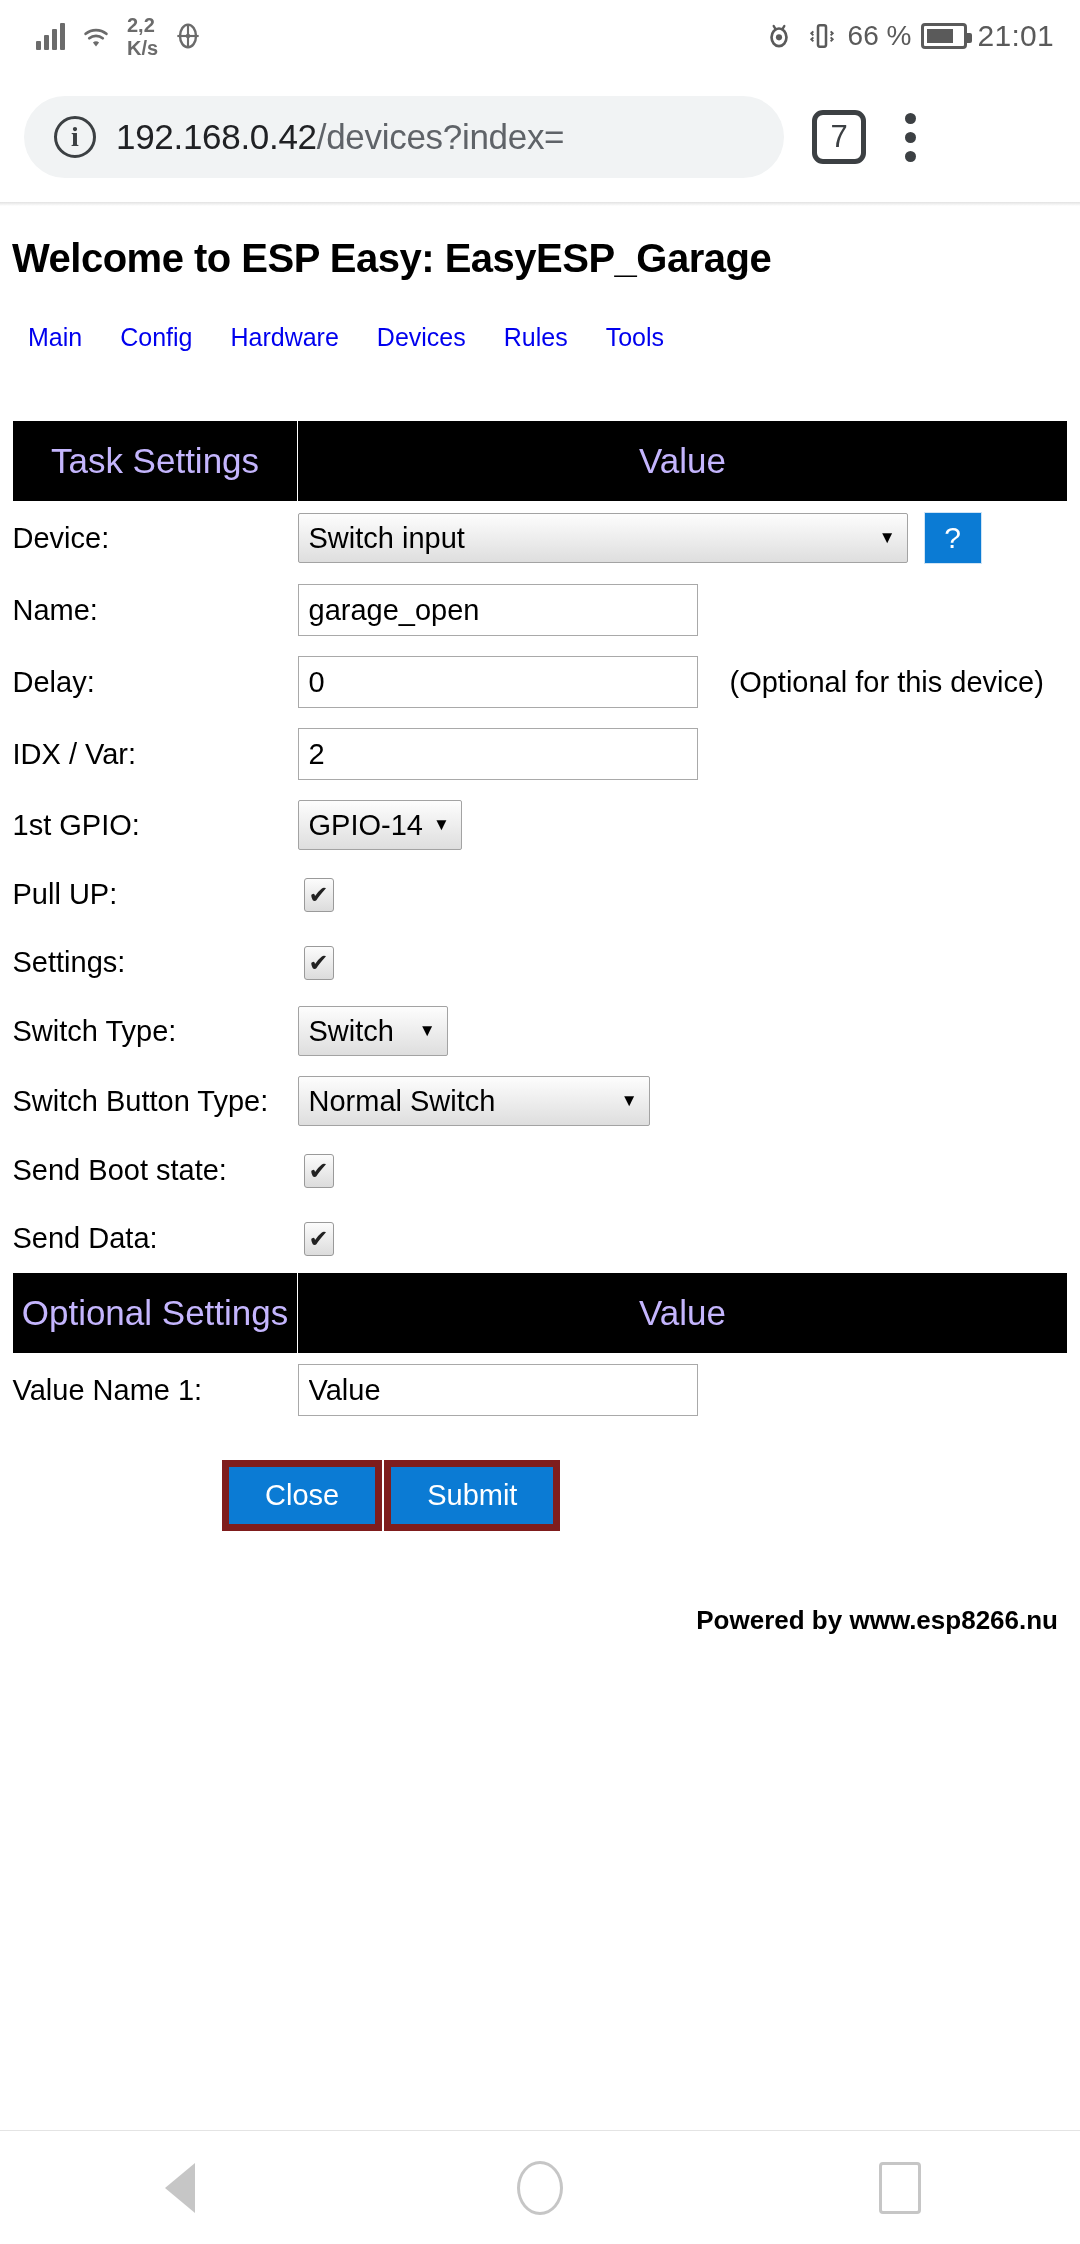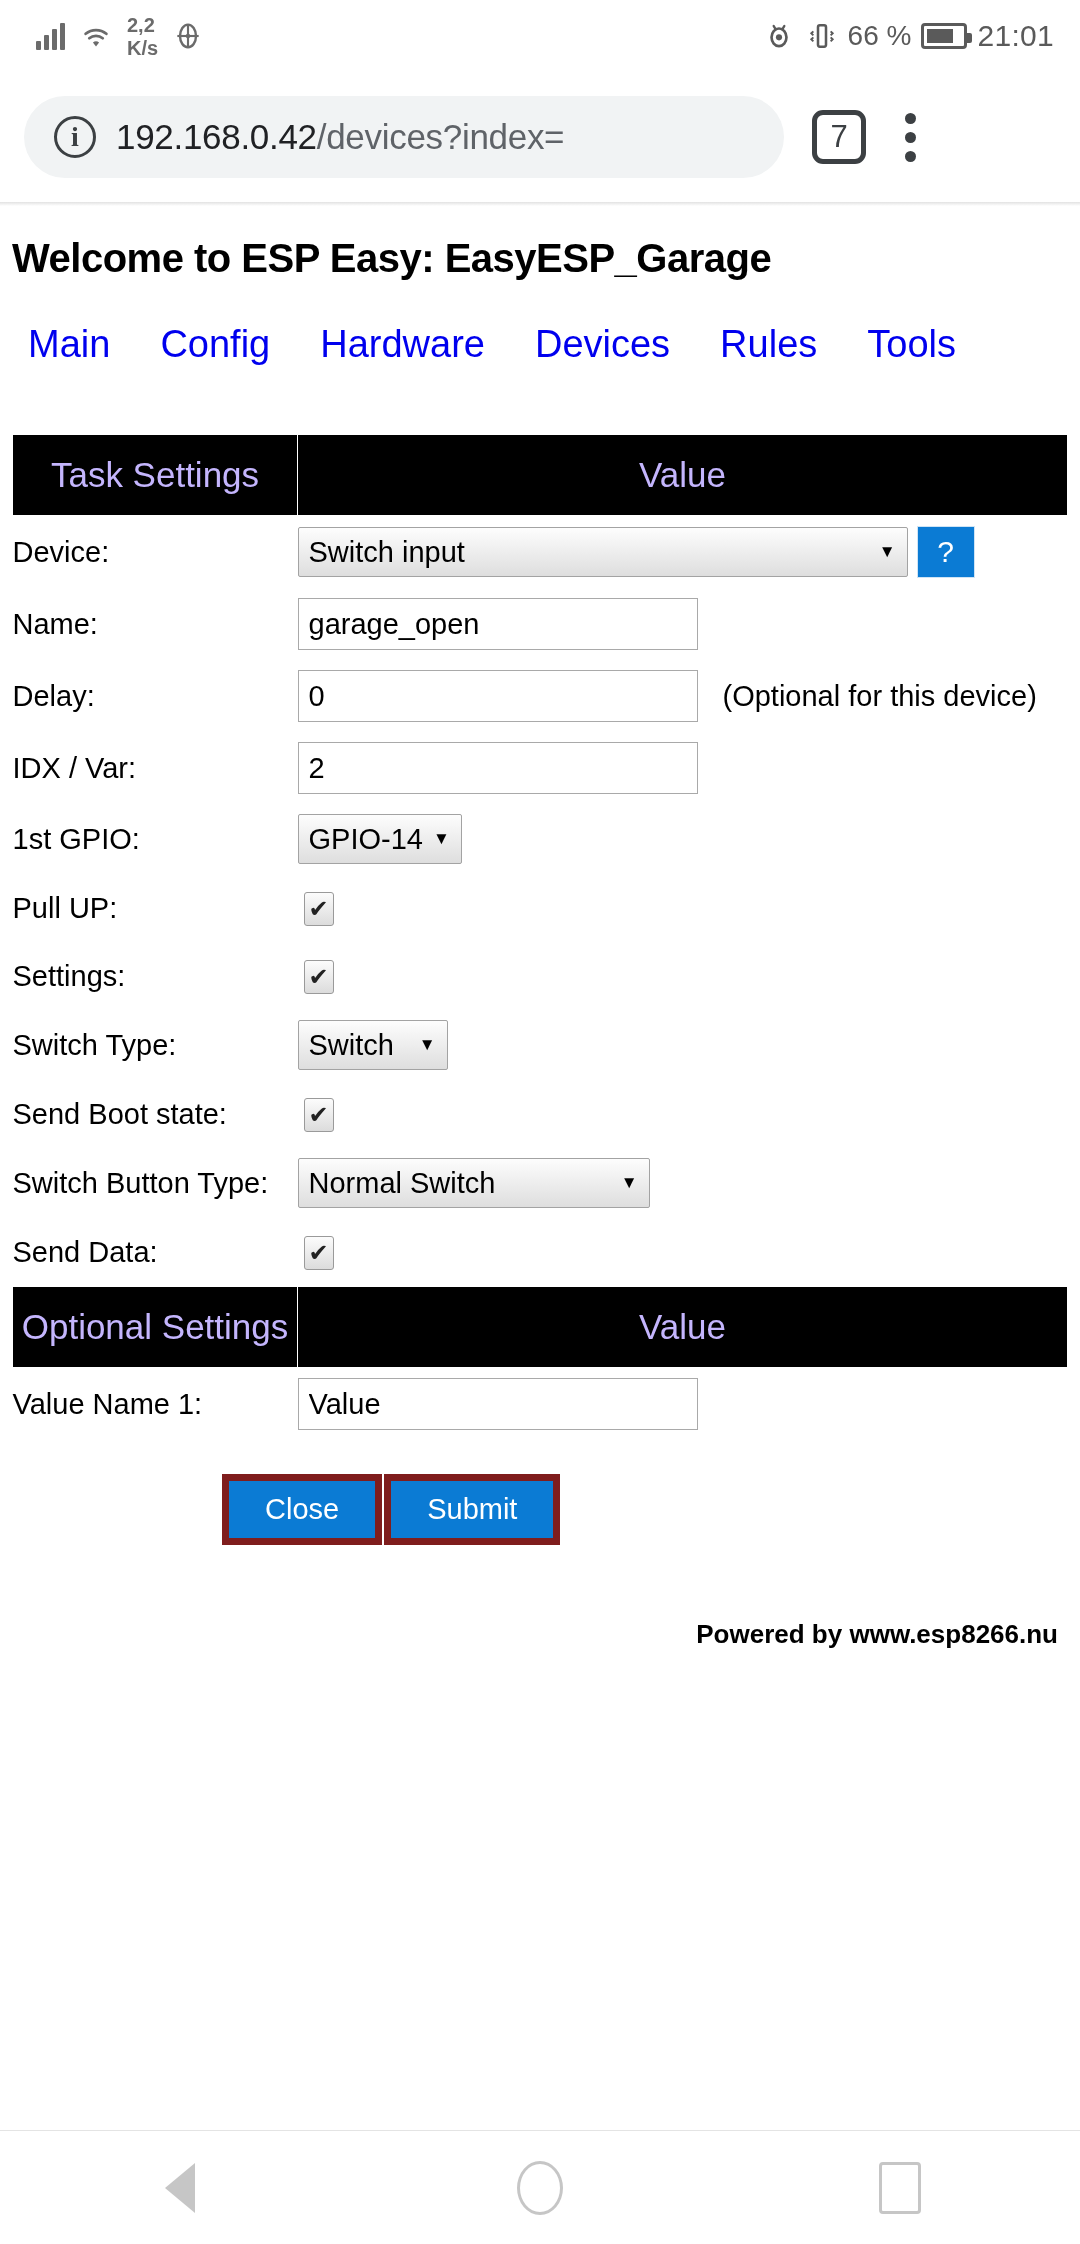--- a/index.html
+++ b/index.html
@@ -110,22 +110,22 @@
     font-family: "Liberation Sans", sans-serif;
     color: #000;
   }
   #page-title {
     font-size: 40px; font-weight: bold;
     margin: 30px 0 0 0;
     letter-spacing: -0.5px;
   }
   #navbar {
     margin: 42px 0 0 16px;
-    display: flex; gap: 16px;
-    font-size: 38px;
+    display: flex; gap: 4px;
+    font-size: 25px;
   }
   #navbar a {
     color: #0000EE;
     text-decoration: none;
     padding: 0 22px 0 0;
     margin-right: 12px;
     white-space: nowrap;
   }
 
   table.settings {
@@ -145,21 +145,21 @@
   }
   th.col-label { width: 285px; }
   table.settings td {
     padding: 10px 0;
     font-size: 29px;
     vertical-align: middle;
     height: 68px;
   }
   td.label { width: 285px; padding-left: 14px; white-space: nowrap; }
   td.value { padding-left: 0; }
-  .valwrap { display: flex; align-items: center; gap: 5px; }
+  .valwrap { display: flex; align-items: center; gap: 12px; }
 
   
   input.txt {
     height: 52px;
     border: 1px solid #a9a9a9;
     background: #ffffff;
     font-size: 29px;
     font-family: "Liberation Sans", sans-serif;
     padding: 0 10px;
     color: #000;
@@ -401,33 +401,33 @@
       <td class="label">Switch Type:</td>
       <td class="value">
         <span class="selbox" style="width:150px">
           <span>Switch</span>
           <span class="arrow">▼</span>
         </span>
       </td>
     </tr>
 
     <tr>
-      <td class="label">Send Boot state:</td>
-      <td class="value">
-        <span class="chk">✔</span>
-      </td>
-    </tr>
-
-    <tr>
       <td class="label">Switch Button Type:</td>
       <td class="value">
         <span class="selbox" style="width:352px">
           <span>Normal Switch</span>
           <span class="arrow">▼</span>
         </span>
+      </td>
+    </tr>
+
+    <tr>
+      <td class="label">Send Boot state:</td>
+      <td class="value">
+        <span class="chk">✔</span>
       </td>
     </tr>
 
     <tr>
       <td class="label">Send Data:</td>
       <td class="value">
         <span class="chk">✔</span>
       </td>
     </tr>
   </tbody>

